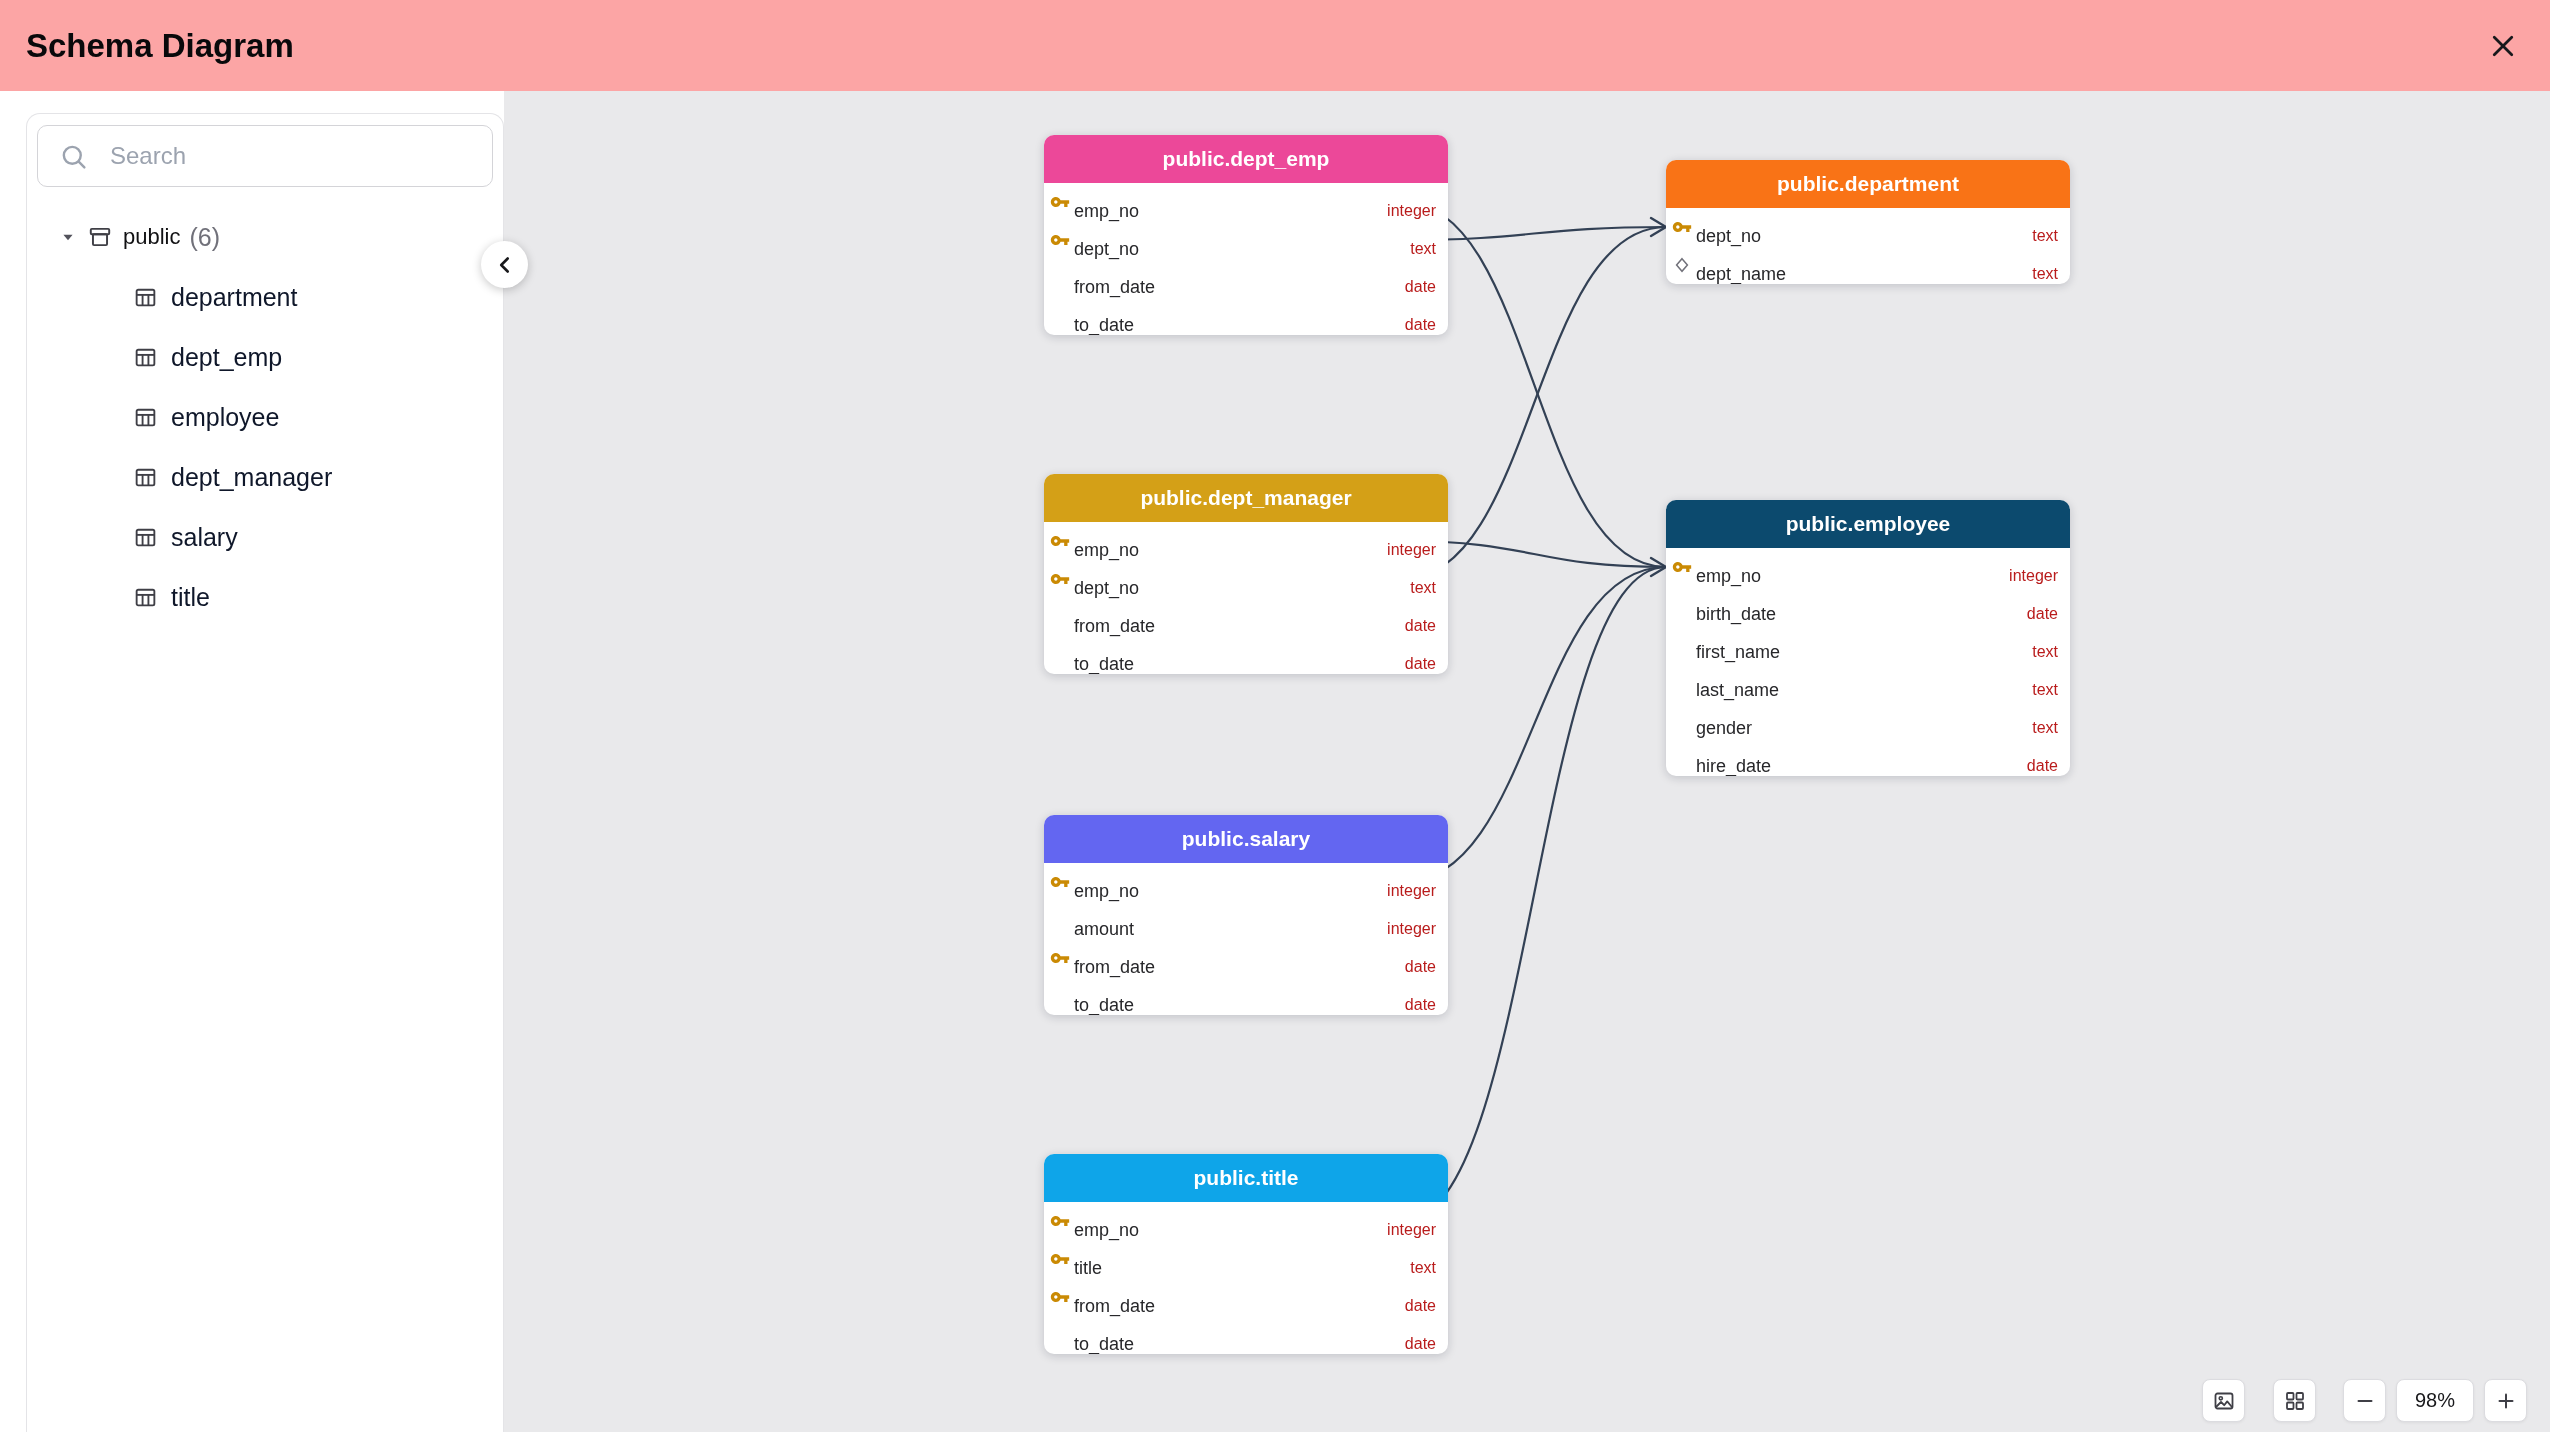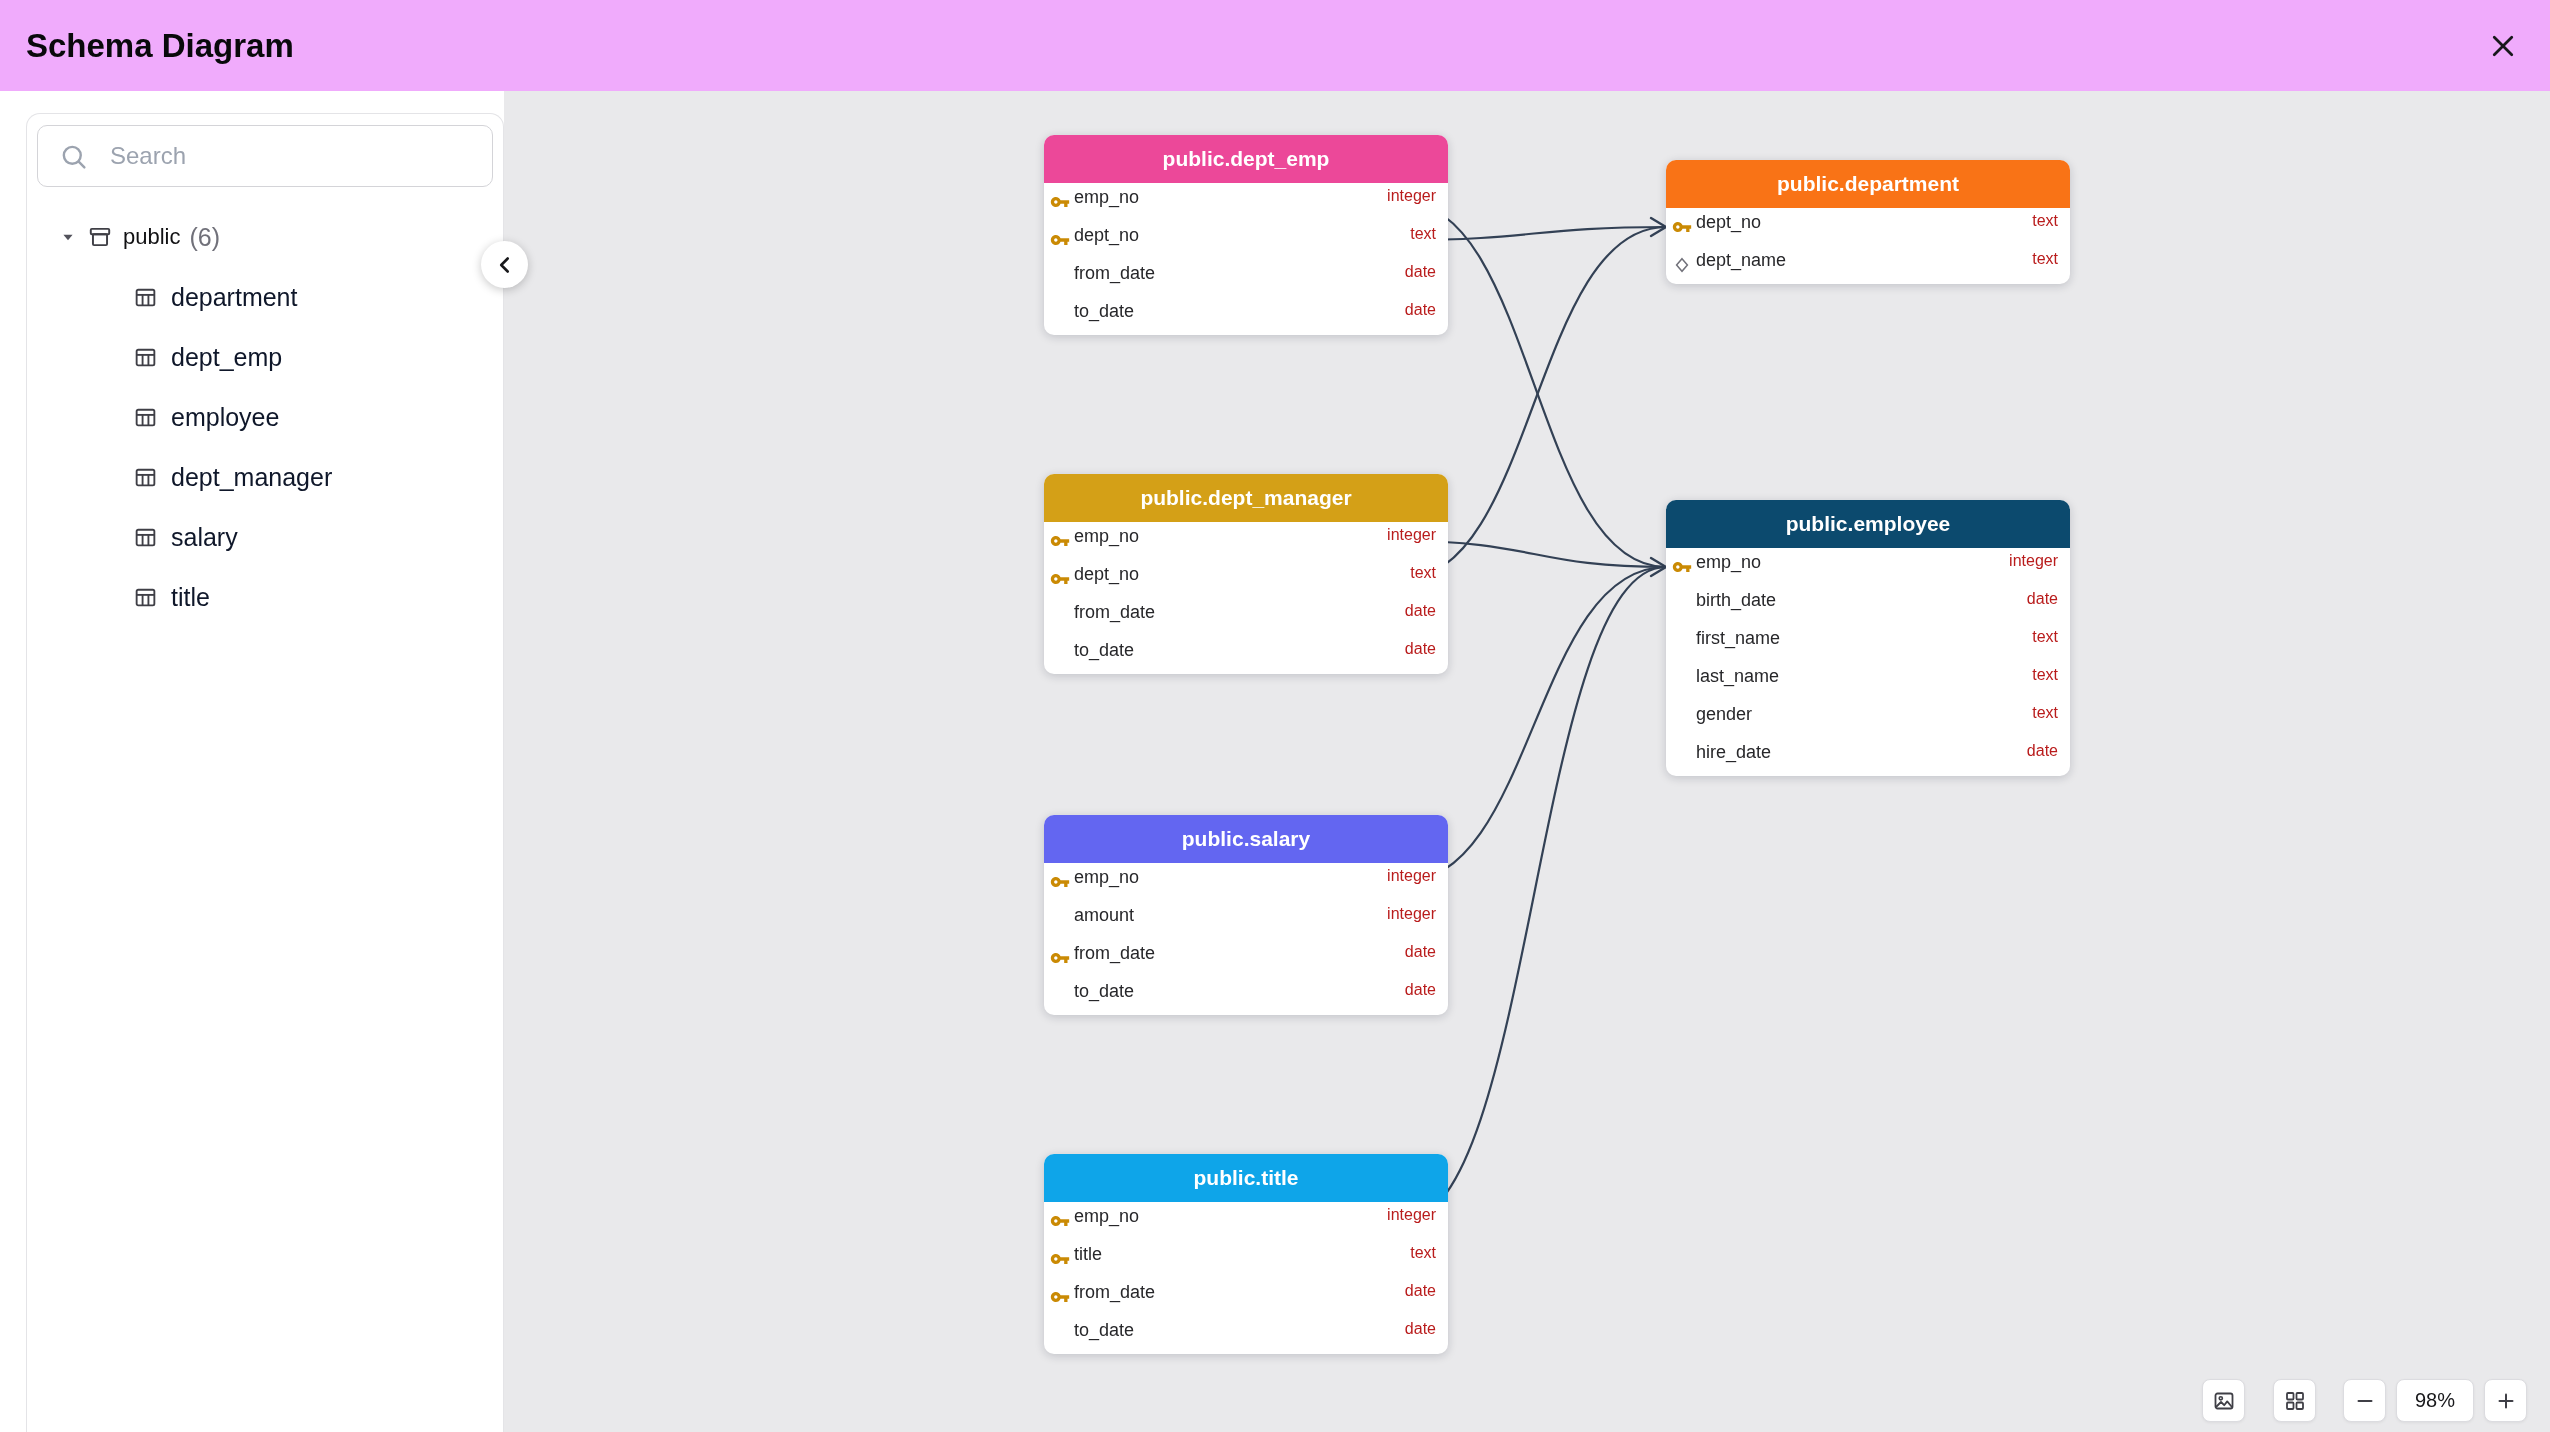--- a/index.html
+++ b/index.html
@@ -8,21 +8,21 @@
     position:relative;
     background:#ffffff;
     font-family:"Liberation Sans", sans-serif;
     overflow:hidden;
     color:#18181b;
   }
 
   
   .app-header {
     position:absolute; left:0; top:0; width:2550px; height:91px;
-    background:#f0abfc; display:flex; align-items:center; padding:0 26px; z-index:10;
+    background:#fca5a5; display:flex; align-items:center; padding:0 26px; z-index:10;
   }
   .page-title { font-size:33px; font-weight:600; color:#09090b; }
   .close-btn {
     position:absolute; right:22px; top:21px; width:50px; height:50px;
     background:none; border:none; cursor:pointer; color:#18181b;
     display:flex; align-items:center; justify-content:center;
   }
   .close-btn svg { width:30px; height:30px; }
 
   
@@ -68,21 +68,21 @@
   .edge-arrow { fill:none; stroke:var(--edge,#334155); stroke-width:2.4; stroke-linejoin:round; stroke-linecap:round; }
 
   .node {
     position:absolute; width:404px; background:#fff; border-radius:10px;
     box-shadow:0 2px 10px rgba(15,23,42,.18); z-index:2; overflow:hidden;
   }
   .node-header {
     height:48px; display:flex; align-items:center; justify-content:center;
     color:#fff; font-size:21px; font-weight:600; cursor:grab;
   }
-  .node-row { height:38px; display:flex; align-items:flex-start; padding:4px 12px 0 30px; position:relative; }
+  .node-row { height:38px; display:flex; align-items:center; padding:18px 12px 0 30px; position:relative; }
   .row-icon { position:absolute; left:6px; top:50%; transform:translateY(-50%); width:20px; height:20px; }
   .row-icon svg { width:20px; height:20px; display:block; }
   .row-icon.key { color:#ca8a04; }
   .row-icon.diamond { color:#71717a; }
   .col-name { flex:1; font-size:18px; color:#27272a; }
   .col-type { font-size:16px; color:#b91c1c; }
 
   
   .controls { position:absolute; right:23px; bottom:10px; display:flex; align-items:center; z-index:5; }
   .ctrl-btn {

